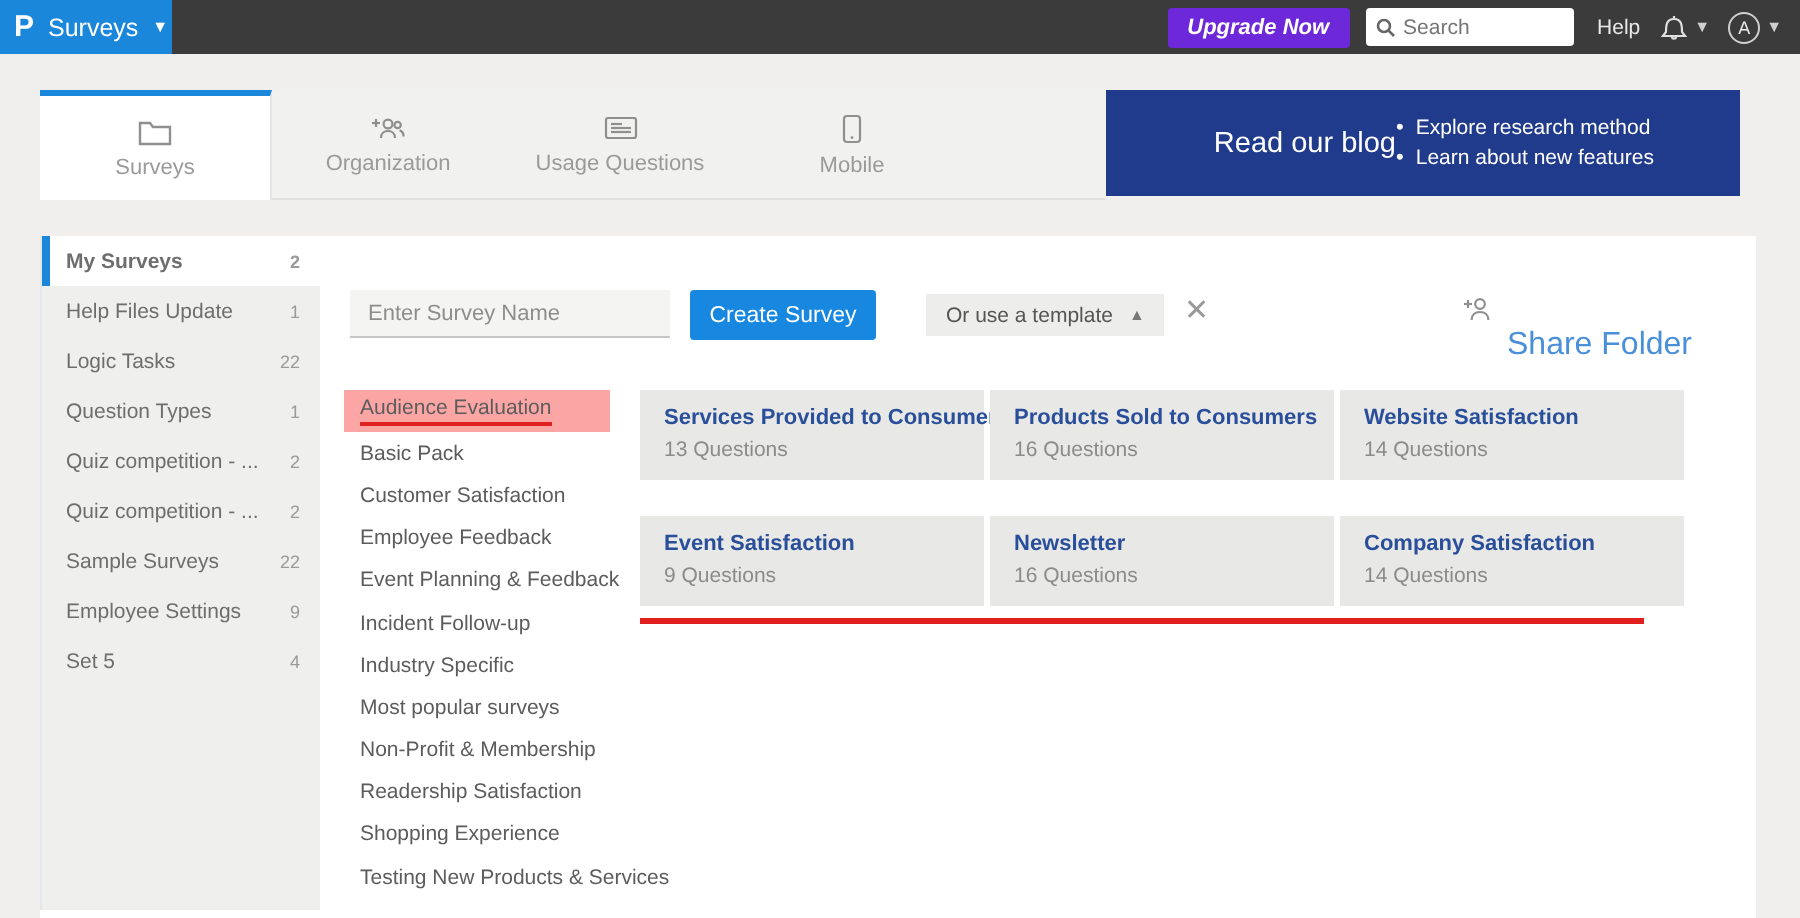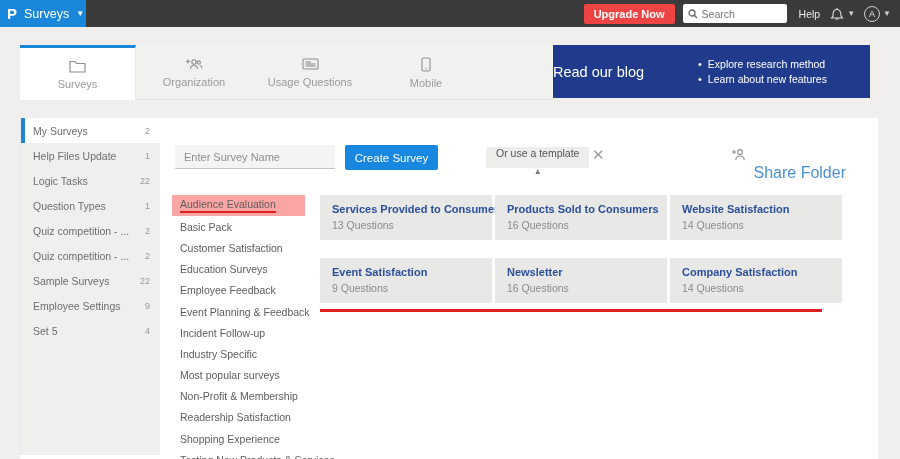--- a/index.html
+++ b/index.html
@@ -6,57 +6,57 @@
   html,body { width:900px; height:459px; overflow:hidden; }
   body { font-family:"Liberation Sans", sans-serif; background:#f0efed; position:relative; }
 
   
   .topbar { position:absolute; top:0; left:0; width:900px; height:27px; background:#3b3b3b; display:flex; align-items:center; }
   .logo-block { width:86px; height:27px; background:#1b87da; display:flex; align-items:center; padding-left:7px; gap:7px; cursor:pointer; }
   .logo-p { color:#fff; font-weight:bold; font-size:15px; line-height:1; }
   .product-name { color:#fff; font-size:12.5px; }
   .caret { color:#fff; font-size:8px; line-height:1; }
   .topbar-spacer { flex:1; }
-  .upgrade-btn { background:#ef4444; color:#fff; font-size:11px; font-weight:bold; border:none; border-radius:2px; padding:4px 10px; margin-right:8px; cursor:pointer; }
+  .upgrade-btn { background:#6d28d9; color:#fff; font-size:11px; font-weight:bold; border:none; border-radius:2px; padding:4px 10px; margin-right:8px; cursor:pointer;font-style:italic; }
   .search-box { width:104px; height:19px; background:#fff; border-radius:2px; display:flex; align-items:center; padding:0 5px; gap:4px; margin-right:12px; }
   .search-box svg { flex:none; }
   .search-box input { border:none; outline:none; width:80px; font-size:10.5px; color:#444; font-family:"Liberation Sans",sans-serif; background:transparent; }
   .help-link { color:#e8e8e8; font-size:10.5px; margin-right:10px; cursor:pointer; }
   .bell-wrap, .avatar-wrap { display:flex; align-items:center; gap:3px; margin-right:9px; cursor:pointer; }
   .bell-wrap .caret, .avatar-wrap .caret { color:#cfcfcf; }
   .avatar-circle { width:16px; height:16px; border:1px solid #cfcfcf; border-radius:50%; color:#e8e8e8; font-size:9px; display:flex; align-items:center; justify-content:center; }
 
   
   .header-row { position:absolute; top:45px; left:20px; width:850px; height:55px; display:flex; }
   .tabs-strip { width:533px; height:55px; background:#f1f1f0; border-bottom:1px solid #e2e2e1; display:flex; }
   .tab { width:116px; height:55px; display:flex; flex-direction:column; align-items:center; justify-content:center; gap:5px; cursor:pointer; color:#9a9a9a; }
   .tab .tab-label { font-size:11px; color:#9a9a9a; }
   .tab.active { background:#fff; border-top:3px solid #1b87da; border-right:1px solid #e6e6e6; padding-top:0; }
   .tab svg { stroke:#8f8f8f; }
   .blog-panel { width:317px; height:53px; background:#203a8c; display:flex; align-items:center; }
-  .blog-title { color:#fff; font-size:14.5px; width:145px; text-align:left; cursor:pointer; }
+  .blog-title { color:#fff; font-size:14.5px; width:145px; text-align:right; cursor:pointer; }
   .blog-bullets { list-style:none; }
   .blog-bullets li { color:#fff; font-size:10.5px; margin:3px 0; display:flex; align-items:center; gap:6px; }
   .blog-bullets li::before { content:"•"; font-size:11px; }
 
   
   .content-panel { position:absolute; top:118px; left:20px; width:858px; height:341px; background:#fff; }
 
   
   .sidebar { position:absolute; left:0; top:0; width:140px; height:337px; background:#efefee; border-left:1px solid #e3e8ec; }
   .side-item { height:25px; display:flex; align-items:center; justify-content:space-between; padding:0 10px 0 12px; cursor:pointer; }
   .side-item .side-label { font-size:10.5px; color:#6e6e6e; white-space:nowrap; overflow:hidden; }
   .side-item .side-count { font-size:9px; color:#9a9a9a; }
-  .side-item.active { background:#fff; border-left:4px solid #1b87da; padding-left:8px; }
+  .side-item.active { background:#fff; border-left:4px solid #1b87da; padding-left:8px;font-weight:bold; }
 
   
   .survey-input { position:absolute; left:155px; top:27px; width:160px; height:24px; background:#f4f4f3; border:none; border-bottom:1px solid #c6c6c6; padding:0 9px; font-size:11px; color:#444; font-family:"Liberation Sans",sans-serif; outline:none; }
   .survey-input::placeholder { color:#8d8d8d; }
   .create-btn { position:absolute; left:325px; top:27px; width:93px; height:25px; background:#1787e0; color:#fff; border:none; border-radius:2px; font-size:11.5px; cursor:pointer; font-family:"Liberation Sans",sans-serif; }
-  .template-toggle { position:absolute; left:466px; top:29px; height:21px; background:#ededec; display:flex; align-items:center; gap:8px; padding:0 10px; cursor:pointer;flex-direction:column; }
+  .template-toggle { position:absolute; left:443px; top:29px; height:21px; background:#ededec; display:flex; align-items:center; gap:8px; padding:0 10px; cursor:pointer; }
   .template-toggle .tt-label { font-size:10.5px; color:#555; }
   .template-toggle .caret-up { color:#777; font-size:8px; }
   .close-x { position:absolute; left:572px; top:28px; color:#9a9a9a; font-size:15px; cursor:pointer; background:none; border:none; font-family:"Liberation Sans",sans-serif; }
 
   
   .share-folder { position:absolute; right:32px; top:9px; display:flex; align-items:center; gap:7px; cursor:pointer; }
   .share-folder .share-label { color:#4a90d9; font-size:16px;margin-top:37px; }
 
   
   .cat-list { position:absolute; left:152px; top:77px; width:133px; }
@@ -231,23 +231,20 @@
       </div>
 
       <div class="cat-item">
         <span class="cat-label">Basic Pack</span>
       </div>
 
       <div class="cat-item">
         <span class="cat-label">Customer Satisfaction</span>
       </div>
 
-      <div class="cat-item">
-        <span class="cat-label">Education Surveys</span>
-      </div>
 
       <div class="cat-item">
         <span class="cat-label">Employee Feedback</span>
       </div>
 
       <div class="cat-item">
         <span class="cat-label">Event Planning &amp; Feedback</span>
       </div>
 
       <div class="cat-item">

